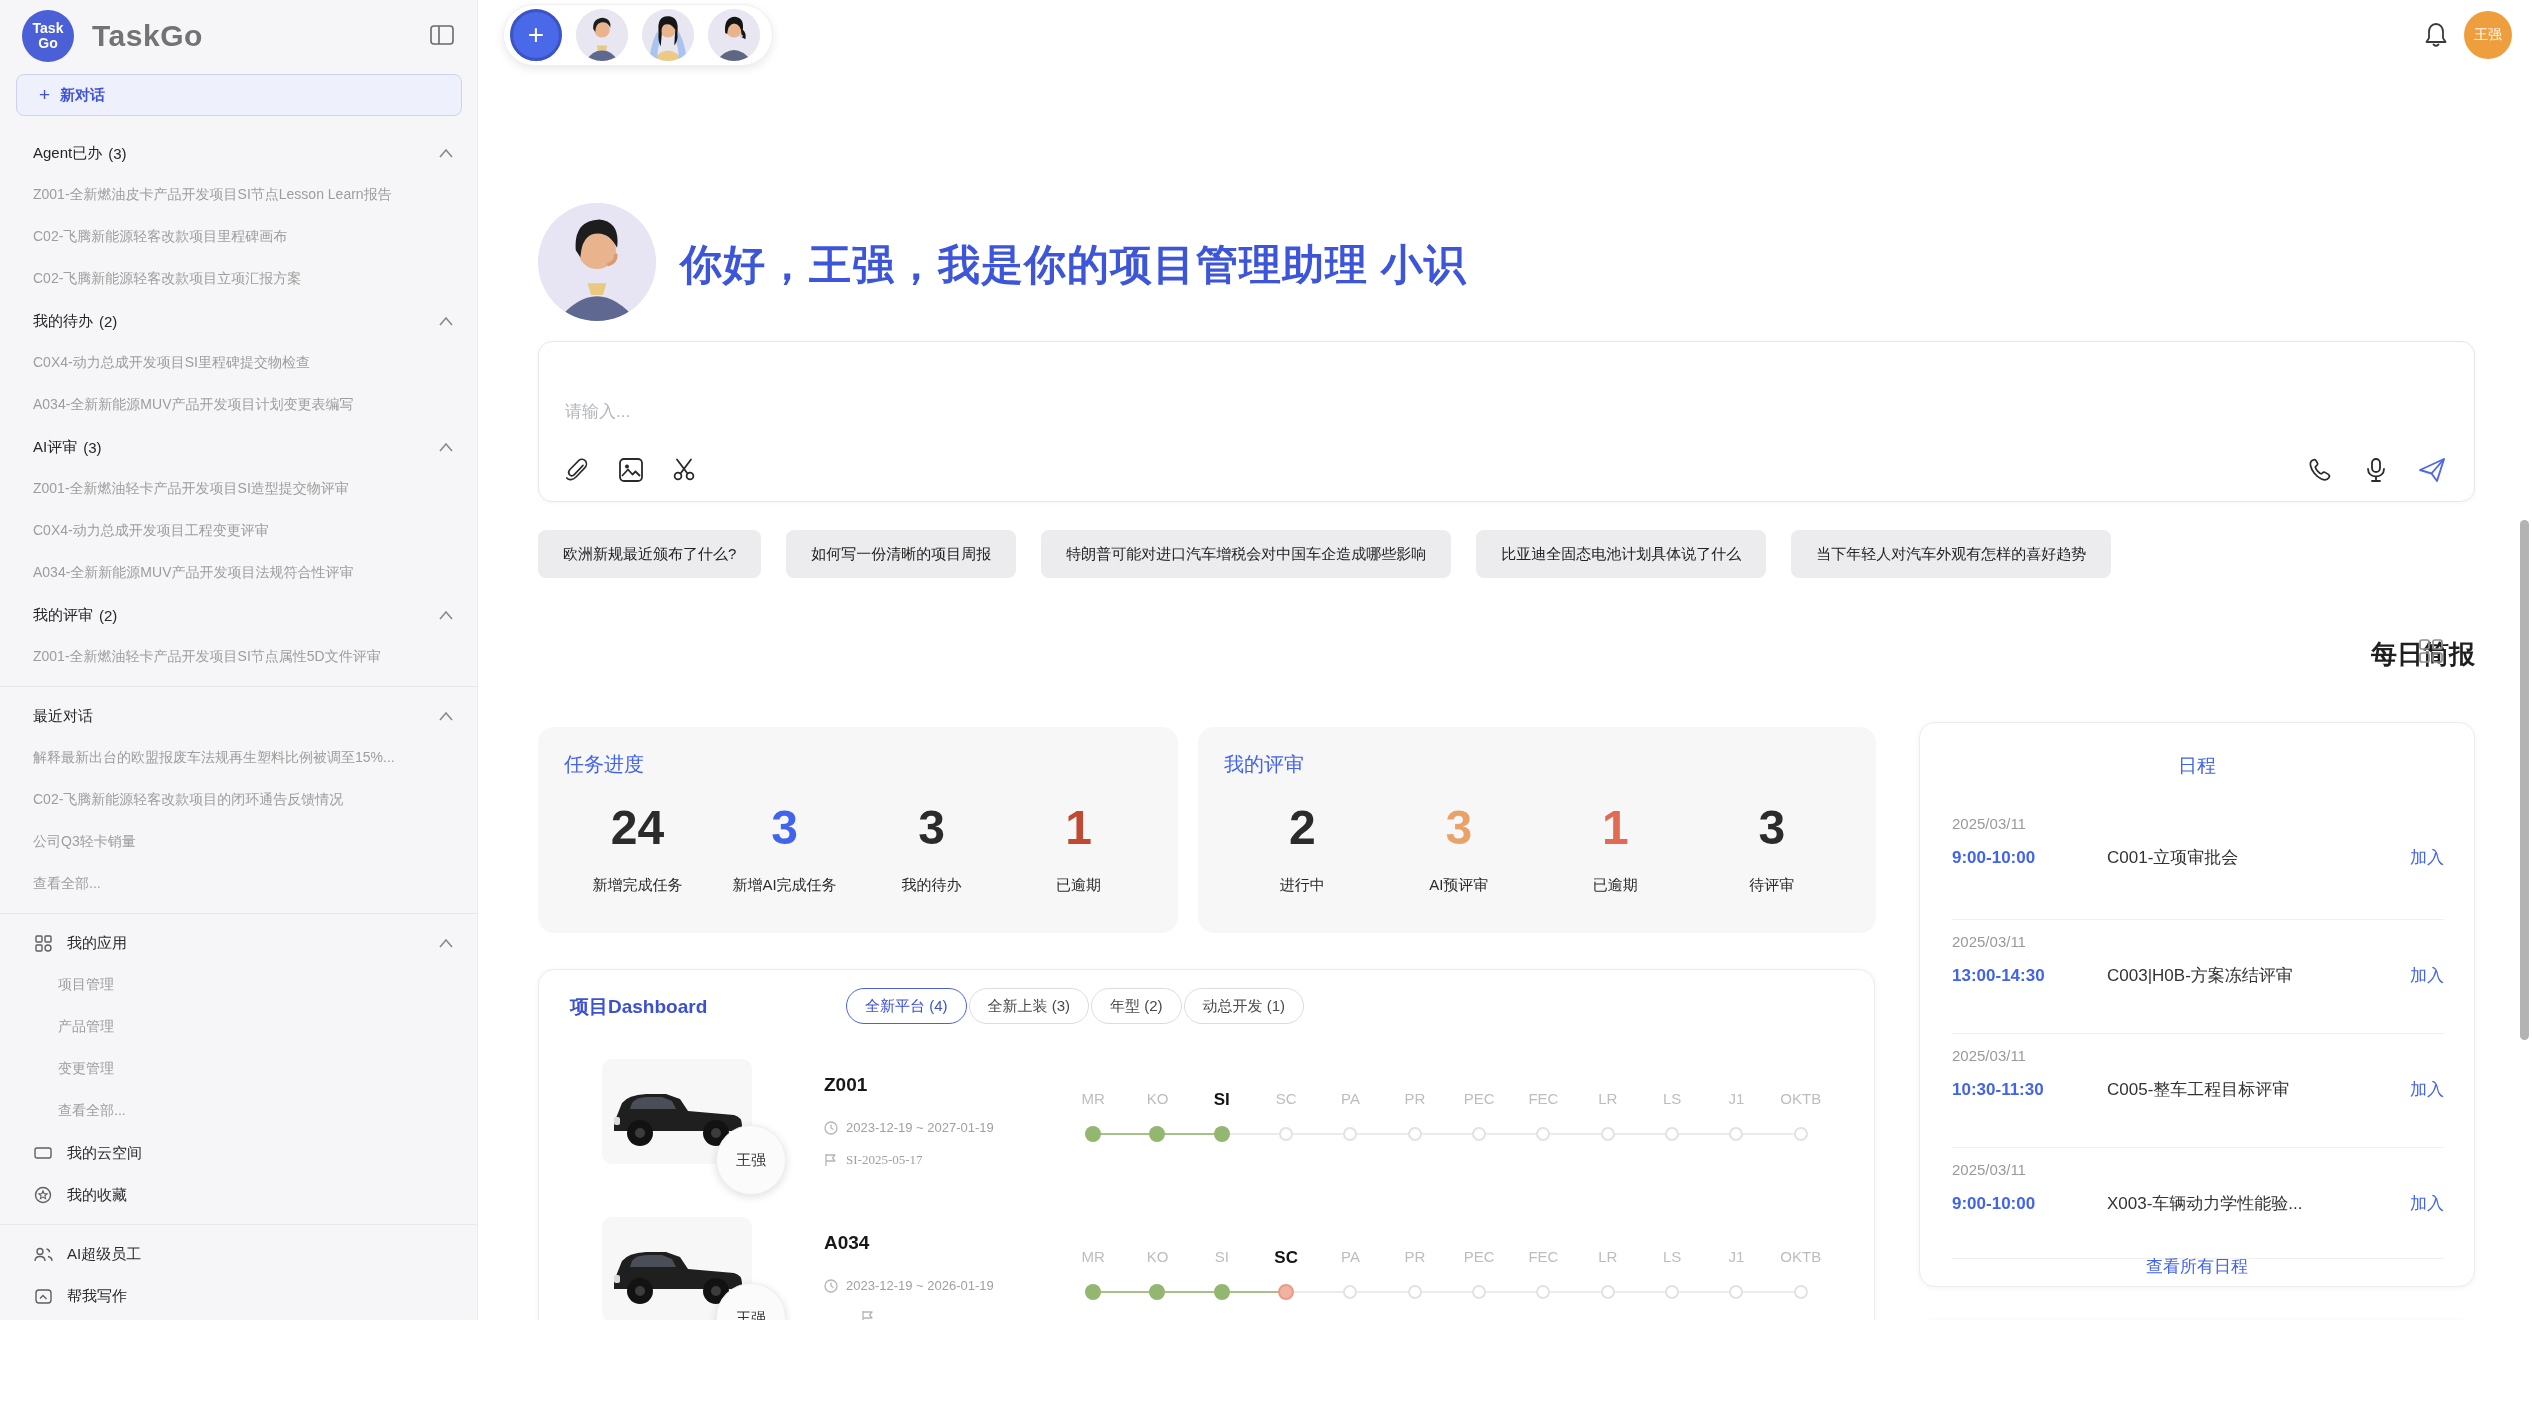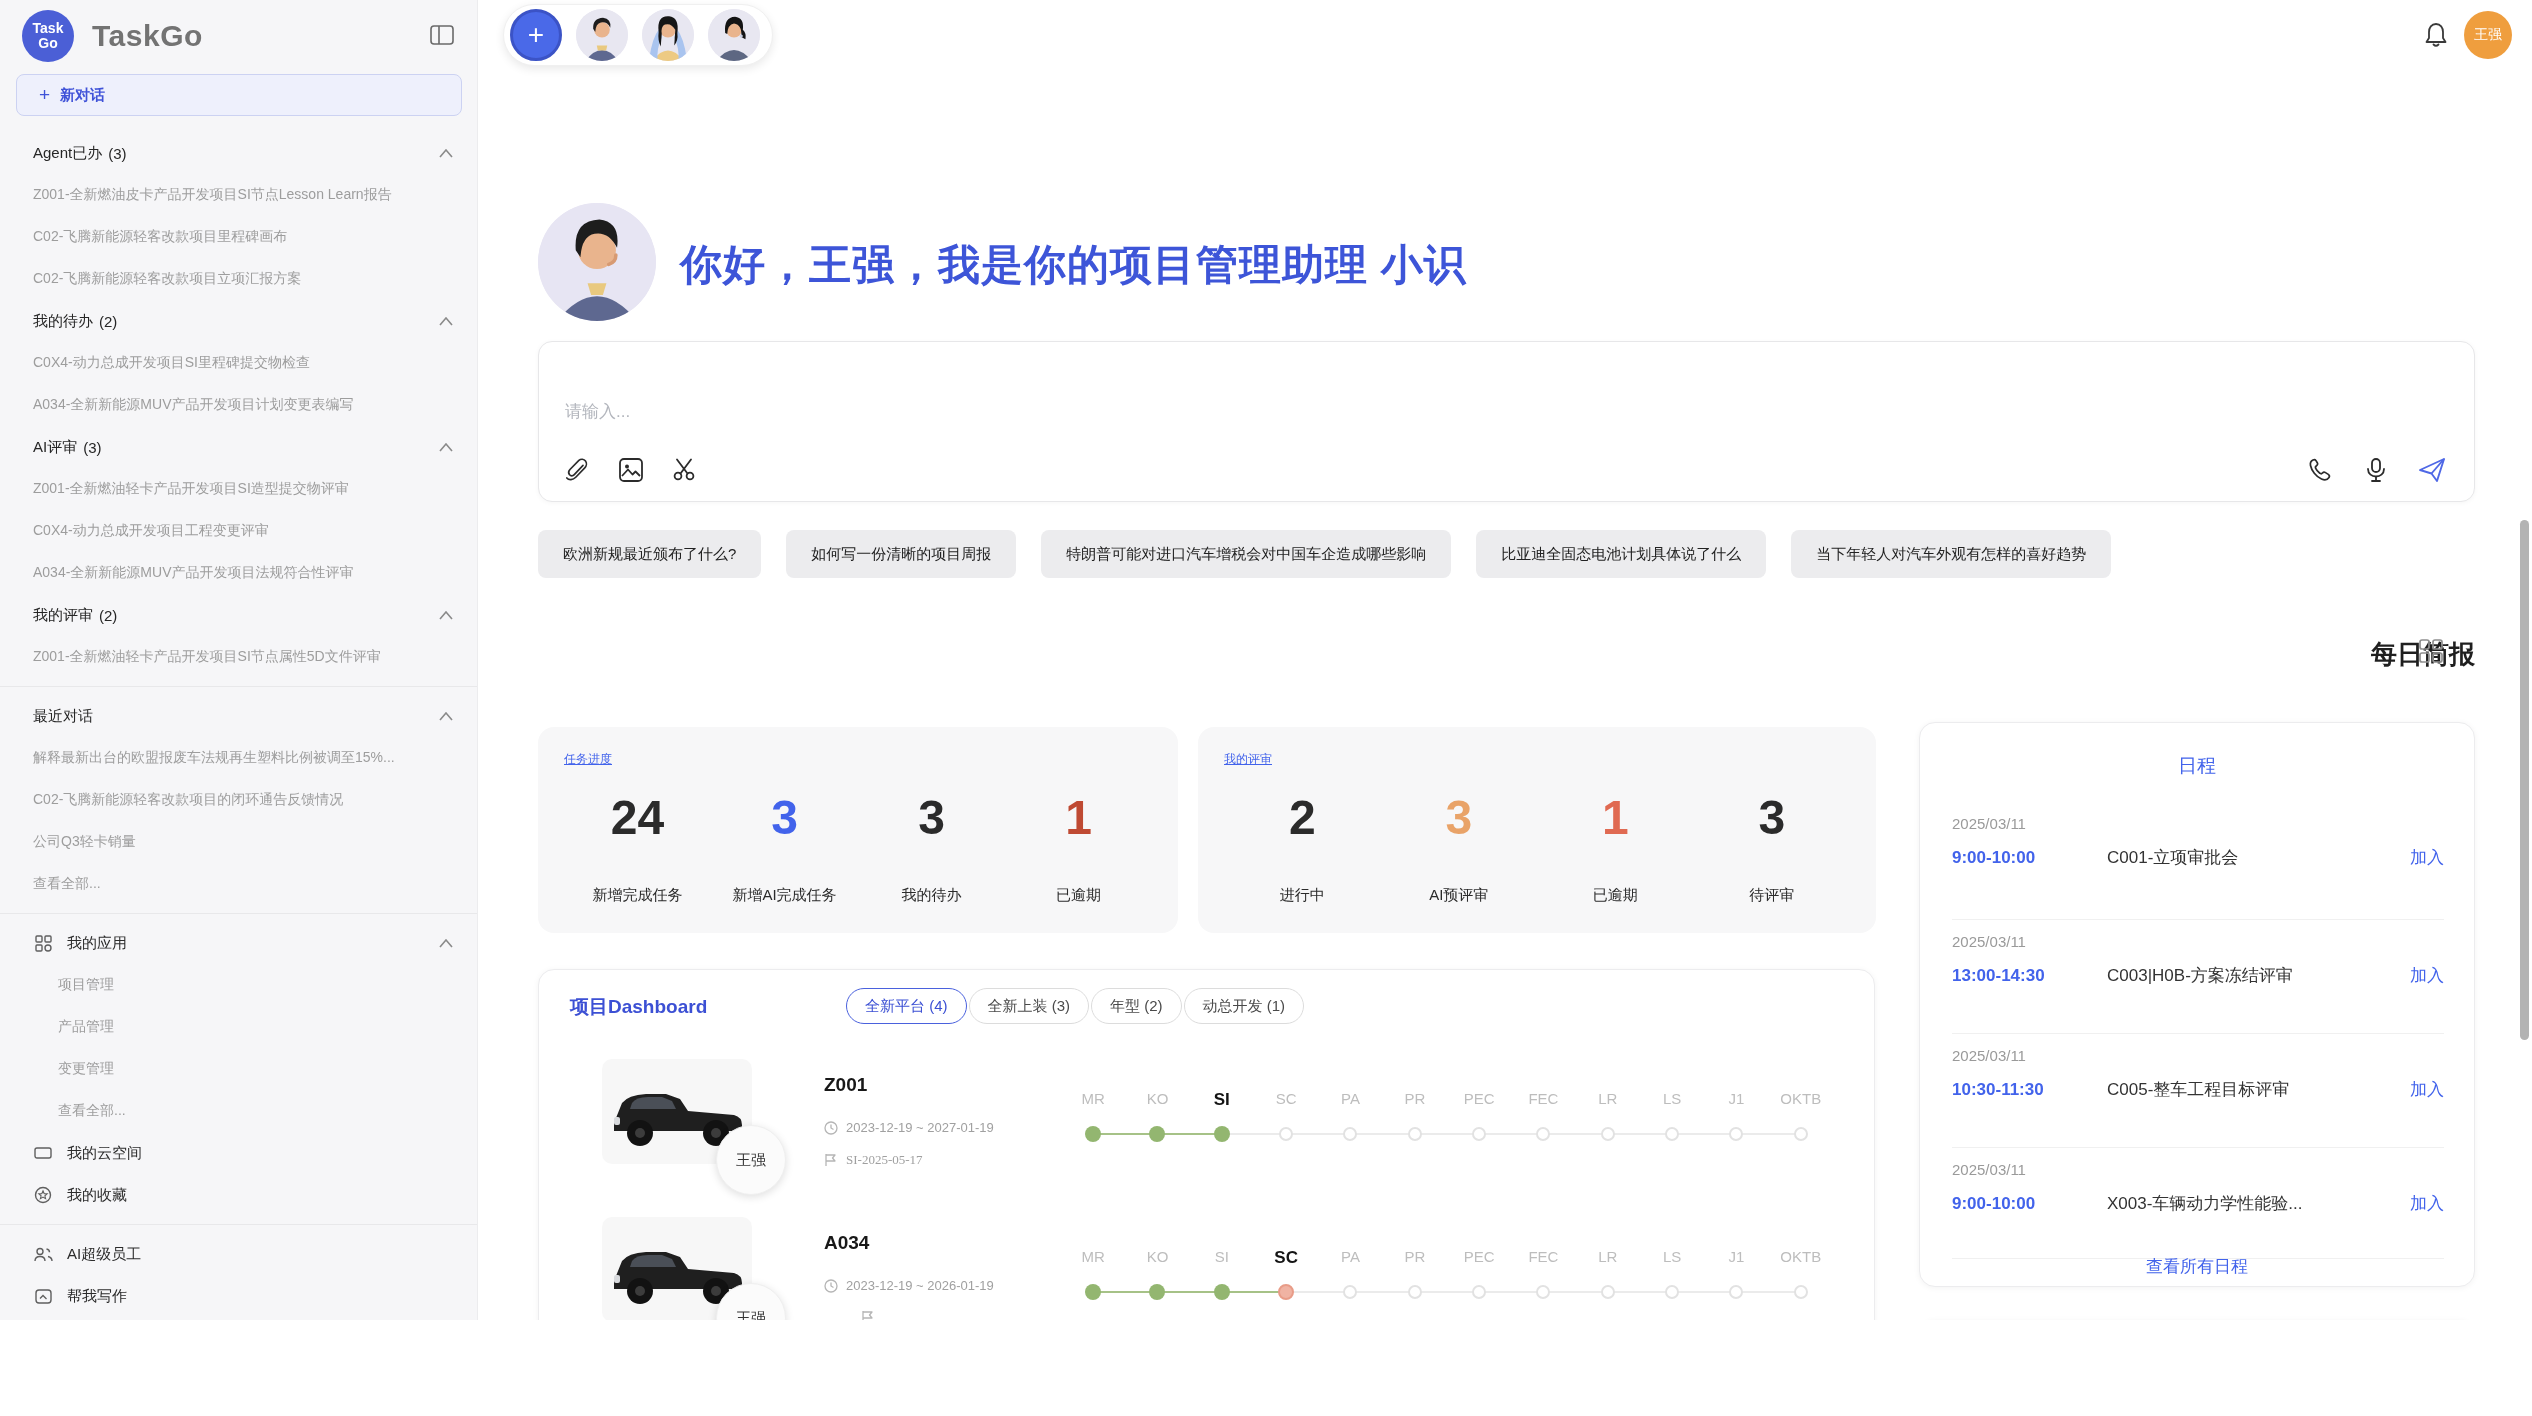--- a/index.html
+++ b/index.html
@@ -49,27 +49,27 @@
   .chip { height:48px; padding:0 25px; border-radius:8px; background:#ececee; color:#222; font-size:15px; display:flex; align-items:center; white-space:nowrap; cursor:pointer; }
 
   
   .brief-title { position:absolute; left:538px; top:637px; width:1937px; text-align:right; font-size:26px; font-weight:700; color:#1f1f1f; }
   .brief-grid { position:absolute; left:2418px; top:638px; width:26px; height:26px; cursor:pointer; }
 
   
   .stat-card { position:absolute; top:727px; height:206px; background:#f7f7f8; border-radius:16px; padding:24px 26px; }
   .stat-card.c1 { left:538px; width:640px; }
   .stat-card.c2 { left:1198px; width:678px; }
-  .stat-title { font-size:12px; color:#4263eb;text-decoration:underline; }
+  .stat-title { font-size:20px; color:#4263eb; }
   .metrics { display:flex; margin-top:22px; }
   .metric { flex:1; text-align:center; }
   .mval { font-size:48px; font-weight:600; color:#2b2b2b; line-height:56px; }
   .mval.blue { color:#4263eb; } .mval.red { color:#bf4a33; } .mval.orange { color:#e9a368; }
   .mval.redsoft { color:#e06a52; }
-  .mlabel { margin-top:40px; font-size:15px; color:#2b2b2b; }
+  .mlabel { margin-top:20px; font-size:15px; color:#2b2b2b; }
 
   
   .dash-card { position:absolute; left:538px; top:969px; width:1337px; height:447px; background:#fff; border:1px solid #ececee; border-radius:16px; box-shadow:0 1px 6px rgba(0,0,0,0.05); overflow:hidden; }
   .dash-title { position:absolute; left:31px; top:24px; font-size:19px; font-weight:600; color:#3c50d4; }
   .dash-filters { position:absolute; left:307px; top:18px; display:flex; gap:2px; }
   .fpill { height:36px; padding:0 18px; border-radius:18px; font-size:15px; display:flex; align-items:center; white-space:nowrap; cursor:pointer; background:#fff; border:1px solid #dcdcdc; color:#4a4a4a; }
   .fpill.active { border:1.5px solid #4a61dd; color:#3c50d4; }
   .truck-box { position:absolute; left:63px; width:150px; height:105px; border-radius:10px; background:#f7f7f7; overflow:hidden; }
   .owner-badge { position:absolute; left:177px; width:70px; height:70px; border-radius:50%; background:#fbfbfb; border:1px solid #efefef; box-shadow:0 2px 8px rgba(0,0,0,0.13); display:flex; align-items:center; justify-content:center; font-size:15px; color:#333; }
   .pcode { position:absolute; left:285px; font-size:19px; font-weight:700; color:#181818; }

